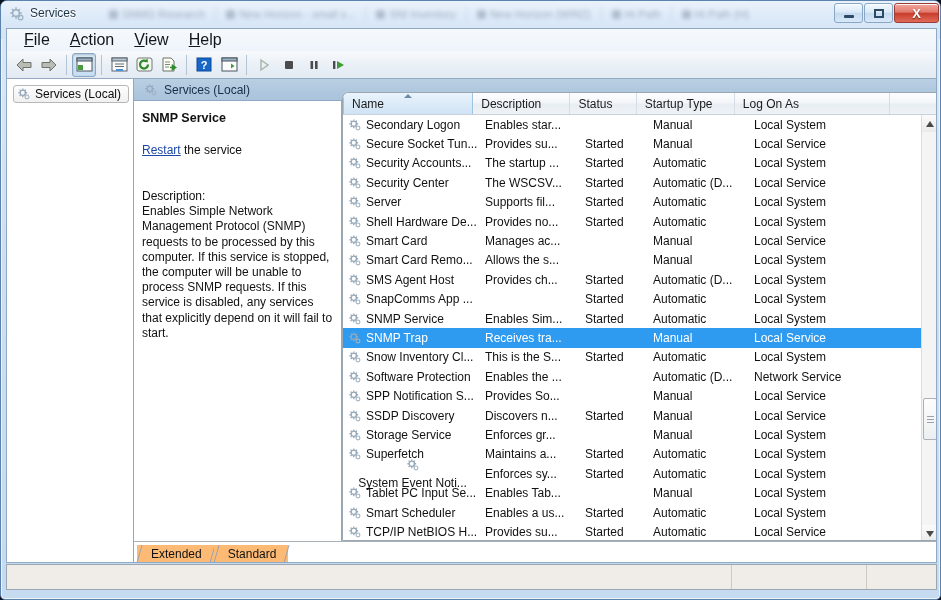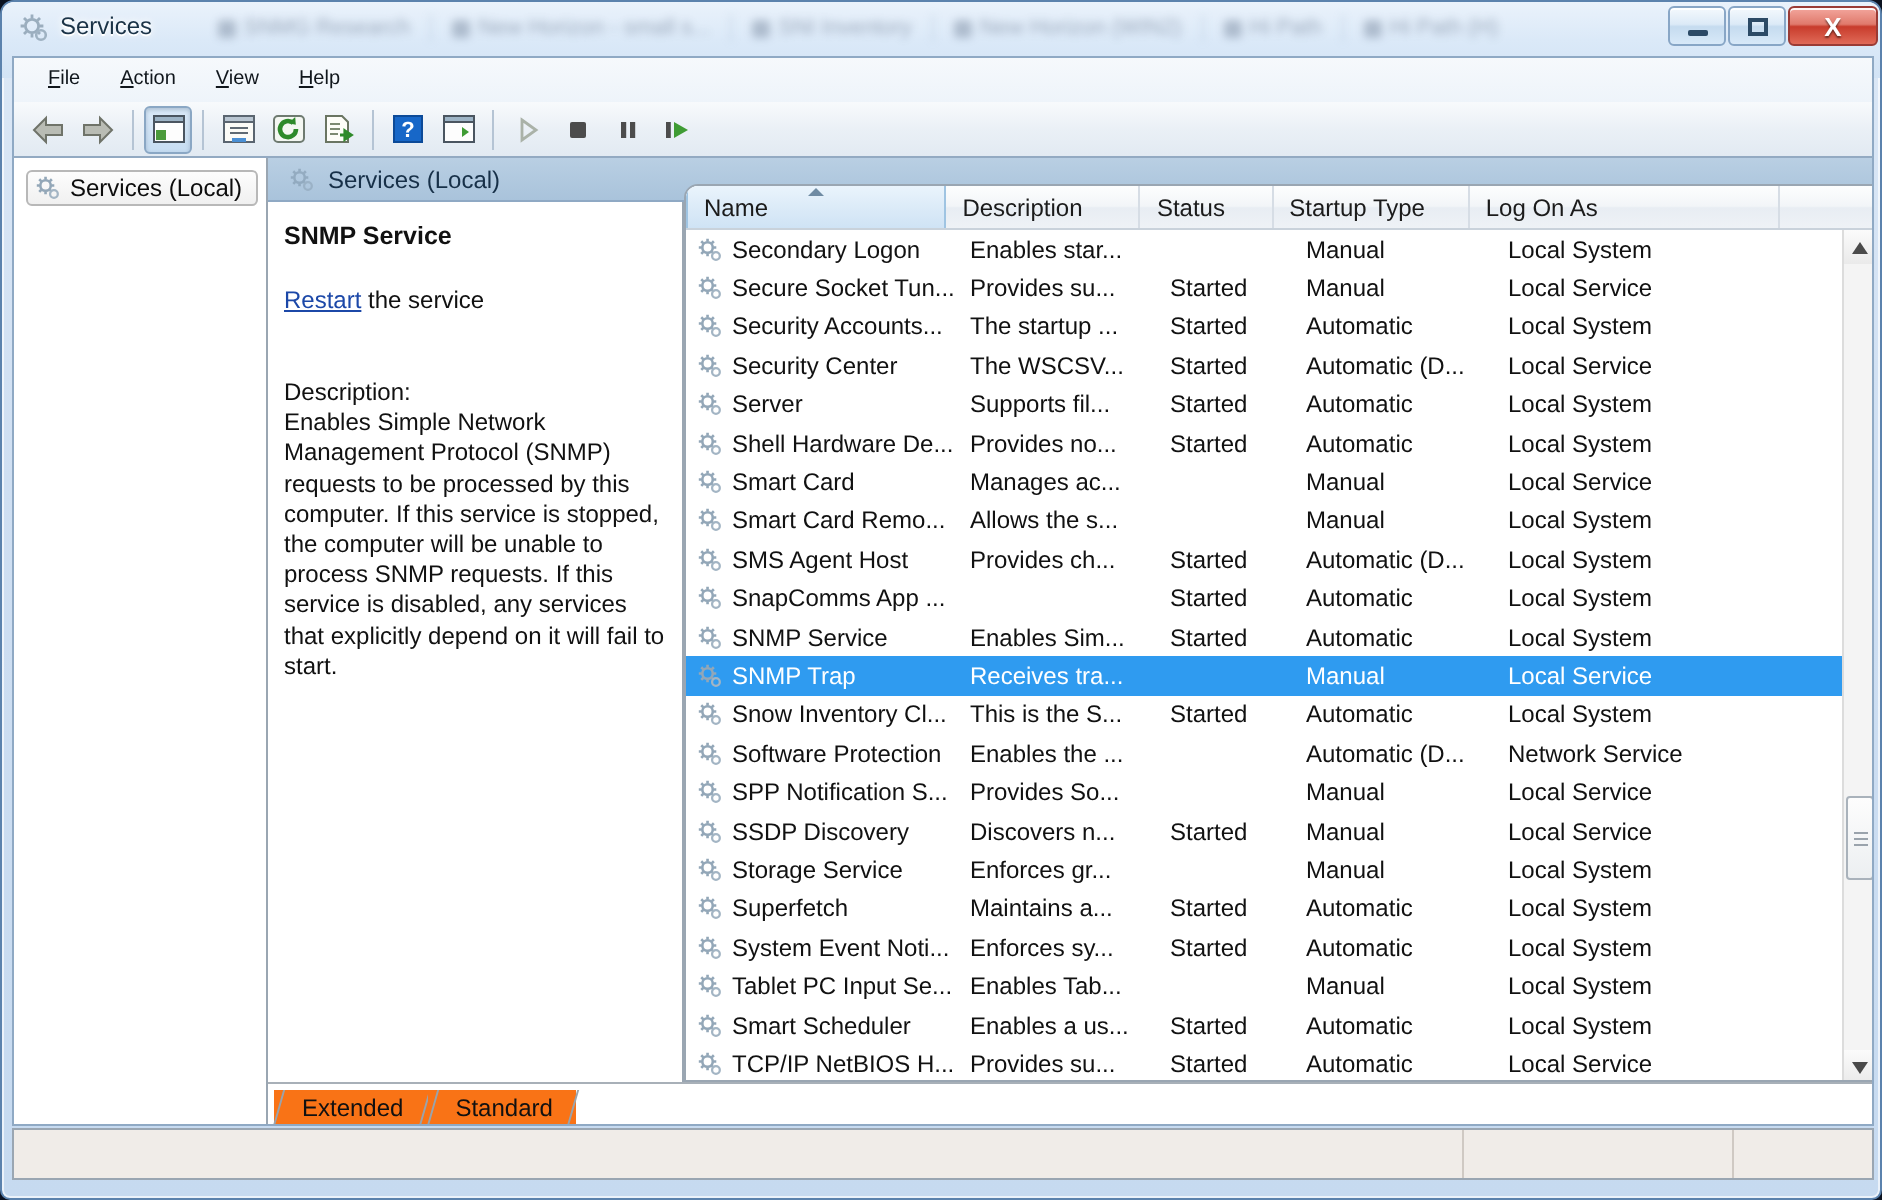--- a/index.html
+++ b/index.html
@@ -71,21 +71,21 @@
 
   
   #menubar {
     position:absolute; left:5px; top:27px; width:931px; height:23px;
     background: linear-gradient(180deg,#f6f9fc 0%, #eef4fa 100%);
     border-left:1px solid #8fa9c4; border-right:1px solid #8fa9c4;
     border-top:1px solid #8fa9c4;
     display:flex; align-items:center; padding-left:8px; gap:2px;
   }
   .menu-item {
-    font-size:10px; color:#10161c; padding:2px 9px; border-radius:2px;
+    font-size:16px; color:#10161c; padding:2px 9px; border-radius:2px;
     line-height:16px; white-space:nowrap;
   }
   .menu-item u { text-decoration: underline; }
 
   
   #toolbar {
     position:absolute; left:5px; top:50px; width:931px; height:28px;
     background: linear-gradient(180deg,#f8fafc 0%, #eaf0f6 50%, #e2eaf2 100%);
     border-left:1px solid #8fa9c4; border-right:1px solid #8fa9c4;
     border-bottom:1px solid #93aac2;
@@ -213,21 +213,21 @@
 
   
   #lv-tabs {
     position:absolute; left:0; bottom:0; width:804px; height:22px;
     background:#fff; border-top:1px solid #a8b0b8;
     display:flex; align-items:flex-end; padding-left:3px;
   }
   .vtab {
     position:relative; height:18px; padding:0 12px 11px 14px;
     font-size:12px; color:#111; line-height:18px;
-    background:#f97316; white-space:nowrap;
+    background:#fdba74; white-space:nowrap;
   }
   .vtab::before {
     content:""; position:absolute; left:2px; top:0; width:9px; height:18px;
     border-left:1px solid #9aa3ac; transform:skewX(-16deg);
   }
   .vtab::after {
     content:""; position:absolute; right:1px; top:0; width:9px; height:18px;
     border-right:1px solid #9aa3ac; transform:skewX(-16deg);
   }
 
@@ -728,21 +728,21 @@
                     <circle cx="11.4" cy="11.4" r="2.2" fill="none" stroke="#a3b5c4" stroke-width="1.3"></circle>
                   </svg></span>
                 <span class="nm">Superfetch</span>
               </div>
               <div class="cell" style="width: 100px;">Maintains a...</div>
               <div class="cell" style="width: 68px;">Started</div>
               <div class="cell" style="width: 101px;">Automatic</div>
               <div class="cell" style="width: 160px;">Local System</div>
             </div>
             <div class="row">
-              <div class="cell name" style="width: 134px;">
+              <div class="cell name" style="width: 134px; flex-direction: column;">
                 <span class="gear"><svg width="14" height="14" viewBox="0 0 16 16">
                     <g fill="none" stroke="#93a7b8" stroke-width="1.5">
                       <circle cx="6.6" cy="6.6" r="3"></circle>
                       <path d="M6.6 1.6v1.6M6.6 10v1.6M1.6 6.6h1.6M10 6.6h1.6M3 3l1.2 1.2M9 9l1.2 1.2M10.2 3L9 4.2M4.2 9L3 10.2"></path>
                     </g>
                     <circle cx="11.4" cy="11.4" r="2.2" fill="none" stroke="#a3b5c4" stroke-width="1.3"></circle>
                   </svg></span>
                 <span class="nm">System Event Noti...</span>
               </div>
               <div class="cell" style="width: 100px;">Enforces sy...</div>

